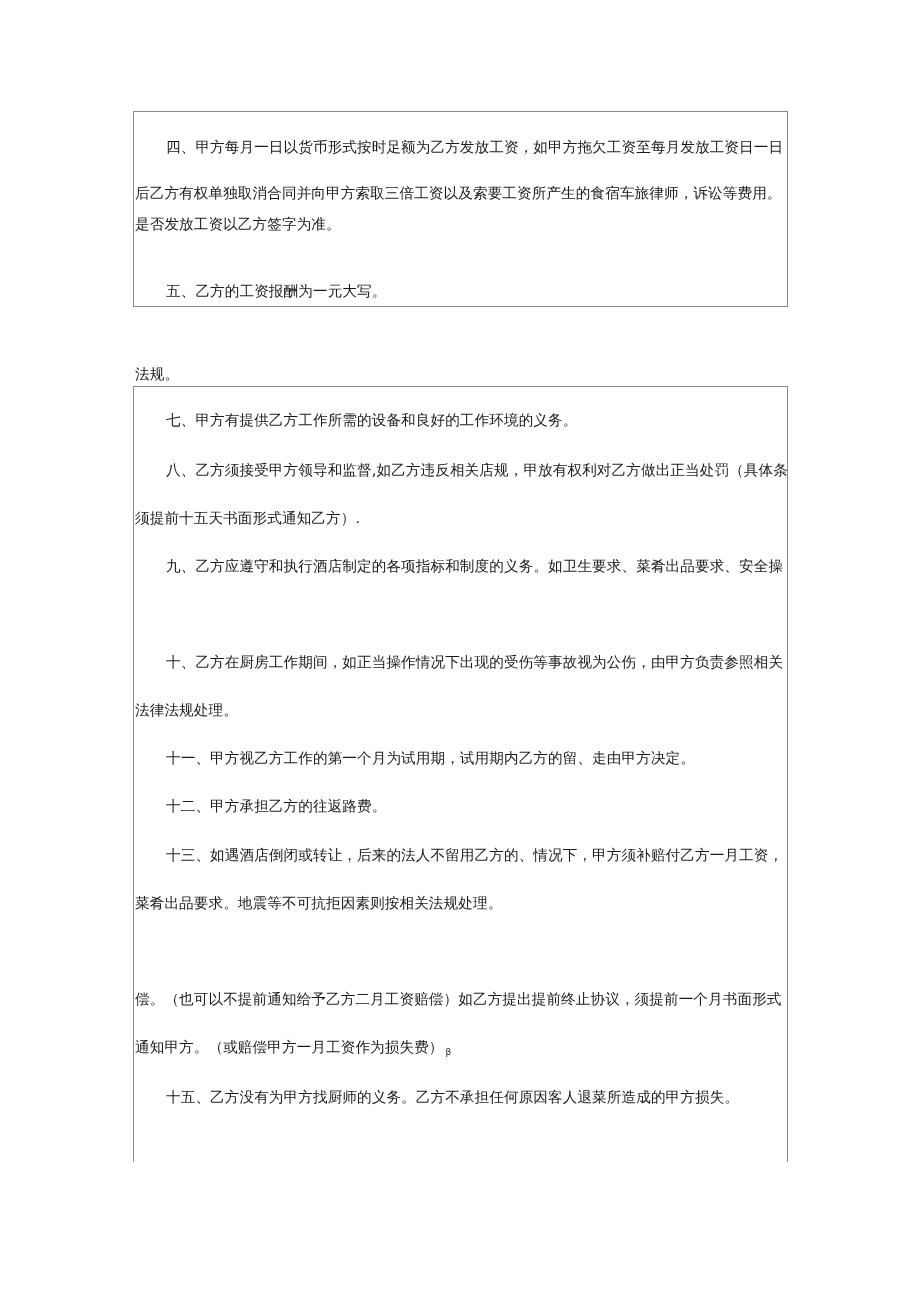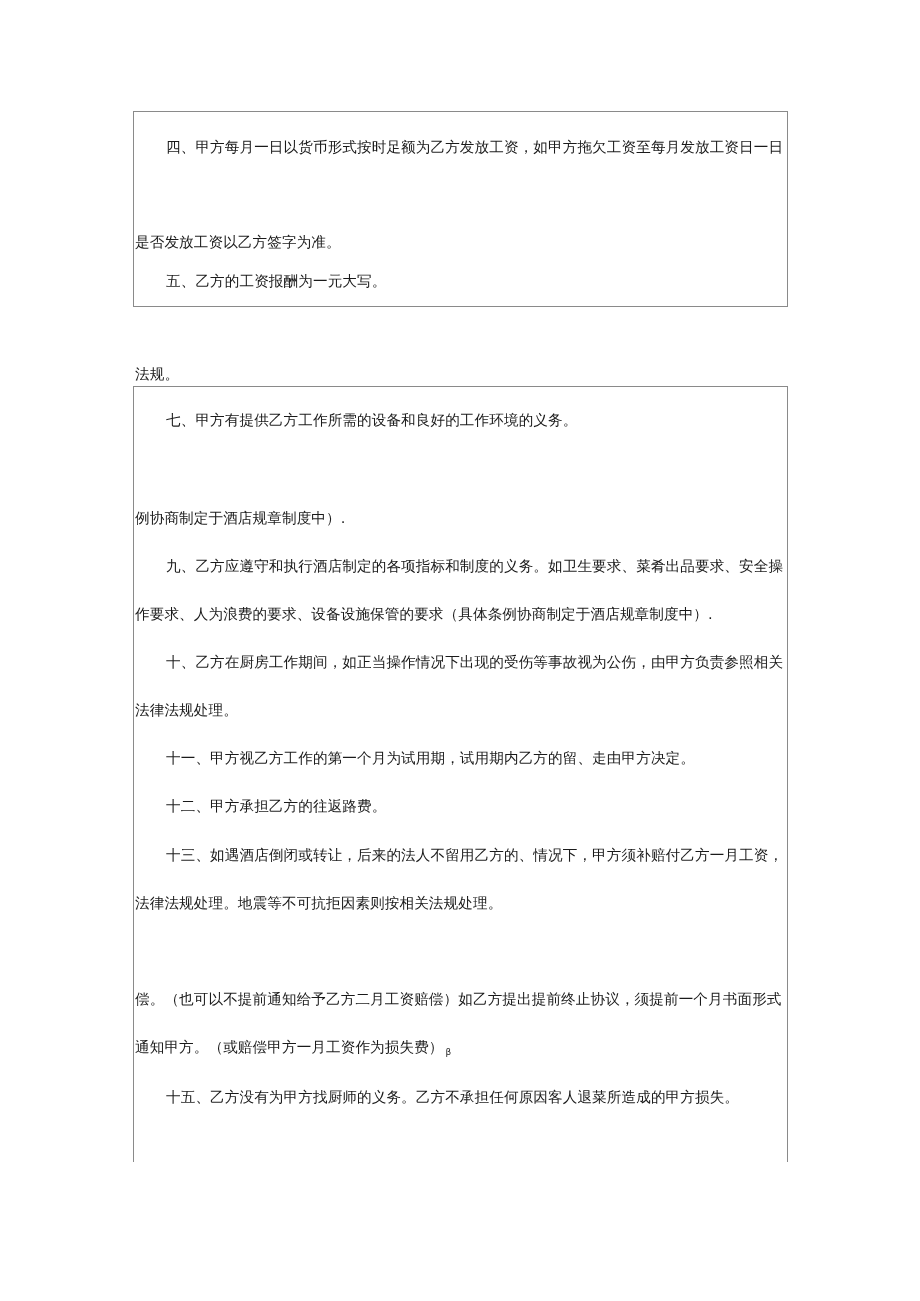--- a/index.html
+++ b/index.html
@@ -48,42 +48,43 @@
   </style>
 </head>
 <body>
 
 <div class="page">
 
   <div class="box box1"></div>
   <div class="box box2"></div>
 
   <div class="line indent" style="top:137px">四、甲方每月一日以货币形式按时足额为乙方发放工资，如甲方拖欠工资至每月发放工资日一日</div>
-  <div class="line" style="top:232px">是否发放工资以乙方签字为准。</div>
+  <div class="line" style="top:183px">后乙方有权单独取消合同并向甲方索取三倍工资以及索要工资所产生的食宿车旅律师，诉讼等费用。</div>
+  <div class="line" style="top:214px">是否发放工资以乙方签字为准。</div>
 
-  <div class="line indent" style="top:271px">五、乙方的工资报酬为一元大写。</div>
+  <div class="line indent" style="top:281px">五、乙方的工资报酬为一元大写。</div>
 
   <div class="line" style="top:364px">法规。</div>
 
   <div class="line indent" style="top:410px">七、甲方有提供乙方工作所需的设备和良好的工作环境的义务。</div>
 
-  <div class="line" style="top:508px">例协商制定于酒店规章制度中）.</div>
+  <div class="line indent" style="top:460px">八、乙方须接受甲方领导和监督,如乙方违反相关店规，甲放有权利对乙方做出正当处罚（具体条</div>
+  <div class="line" style="top:508px">须提前十五天书面形式通知乙方）.</div>
 
   <div class="line indent" style="top:556px">九、乙方应遵守和执行酒店制定的各项指标和制度的义务。如卫生要求、菜肴出品要求、安全操</div>
-  <div class="line" style="top:604px">作要求、人为浪费的要求、设备设施保管的要求（具体条例协商制定于酒店规章制度中）.</div>
 
   <div class="line indent" style="top:652px">十、乙方在厨房工作期间，如正当操作情况下出现的受伤等事故视为公伤，由甲方负责参照相关</div>
   <div class="line" style="top:700px">法律法规处理。</div>
 
   <div class="line indent" style="top:748px">十一、甲方视乙方工作的第一个月为试用期，试用期内乙方的留、走由甲方决定。</div>
 
   <div class="line indent" style="top:796px">十二、甲方承担乙方的往返路费。</div>
 
   <div class="line indent" style="top:845px">十三、如遇酒店倒闭或转让，后来的法人不留用乙方的、情况下，甲方须补赔付乙方一月工资，</div>
-  <div class="line" style="top:893px">法律法规处理。地震等不可抗拒因素则按相关法规处理。</div>
+  <div class="line" style="top:893px">菜肴出品要求。地震等不可抗拒因素则按相关法规处理。</div>
 
   <div class="line" style="top:989px">偿。（也可以不提前通知给予乙方二月工资赔偿）如乙方提出提前终止协议，须提前一个月书面形式</div>
   <div class="line" style="top:1037px"><span>通知甲方。（或赔偿甲方一月工资作为损失费）</span><span class="sup">β</span></div>
 
   <div class="line indent" style="top:1087px">十五、乙方没有为甲方找厨师的义务。乙方不承担任何原因客人退菜所造成的甲方损失。</div>
 
 
 </div>
 
 </body></html>

